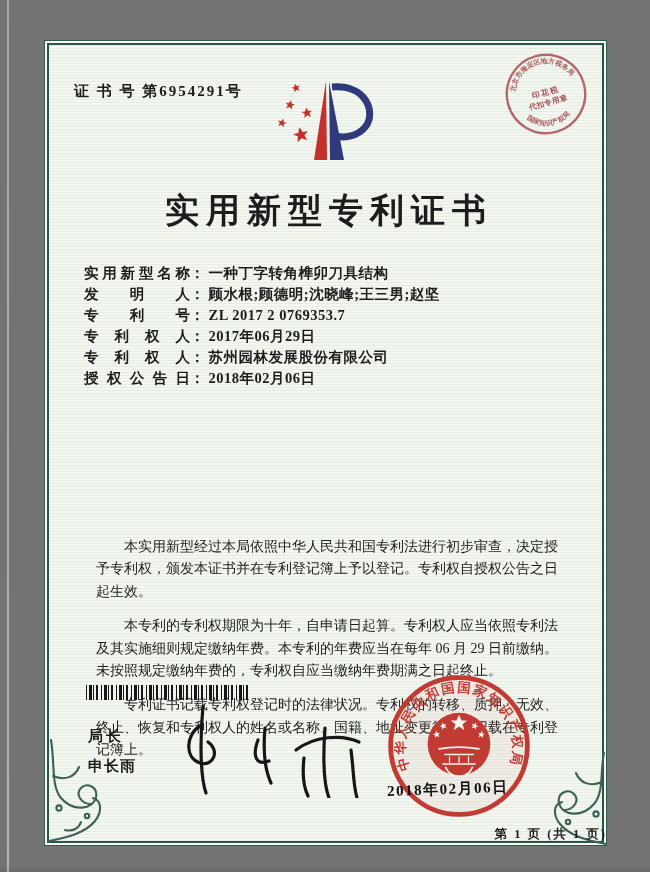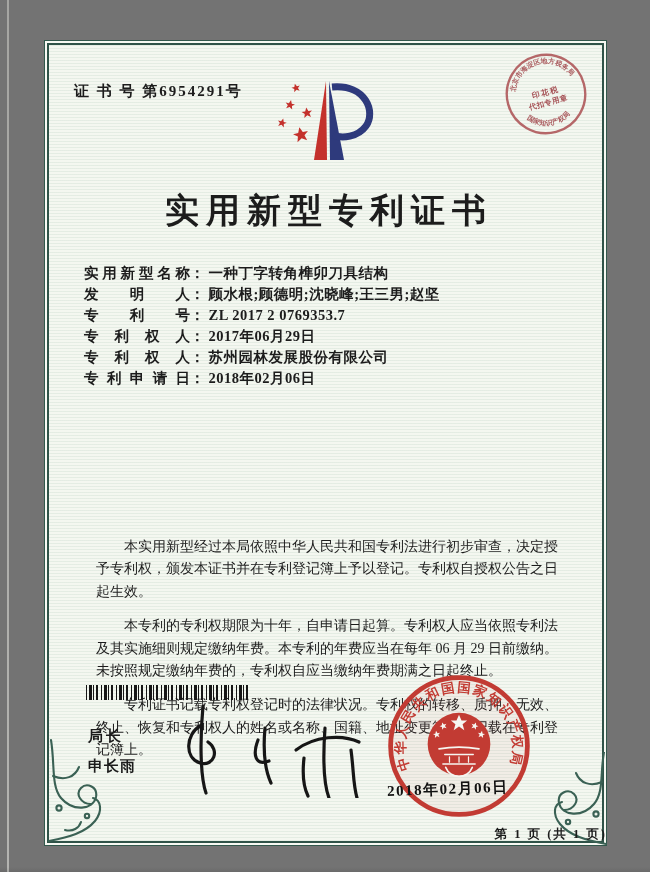--- a/index.html
+++ b/index.html
@@ -116,21 +116,21 @@
     <div class="field-row">
       <span class="field-label">专利号</span><span class="field-colon">：</span><span class="field-value">ZL 2017 2 0769353.7</span>
     </div>
     <div class="field-row">
       <span class="field-label">专利权人</span><span class="field-colon">：</span><span class="field-value">2017年06月29日</span>
     </div>
     <div class="field-row">
       <span class="field-label">专利权人</span><span class="field-colon">：</span><span class="field-value">苏州园林发展股份有限公司</span>
     </div>
     <div class="field-row">
-      <span class="field-label">专利申请日</span><span class="field-colon">：</span><span class="field-value">2018年02月06日</span>
+      <span class="field-label">授权公告日</span><span class="field-colon">：</span><span class="field-value">2018年02月06日</span>
     </div>
   </div>
 
   <div class="body-text">
     <p>本实用新型经过本局依照中华人民共和国专利法进行初步审查，决定授予专利权，颁发本证书并在专利登记簿上予以登记。专利权自授权公告之日起生效。</p>
     <p>本专利的专利权期限为十年，自申请日起算。专利权人应当依照专利法及其实施细则规定缴纳年费。本专利的年费应当在每年 06 月 29 日前缴纳。未按照规定缴纳年费的，专利权自应当缴纳年费期满之日起终止。</p>
     <p>专利证书记载专利权登记时的法律状况。专利权的转移、质押、无效、终止、恢复和专利权人的姓名或名称、国籍、地址变更等事项记载在专利登记簿上。</p>
   </div>
 
   <div class="barcode"></div>

